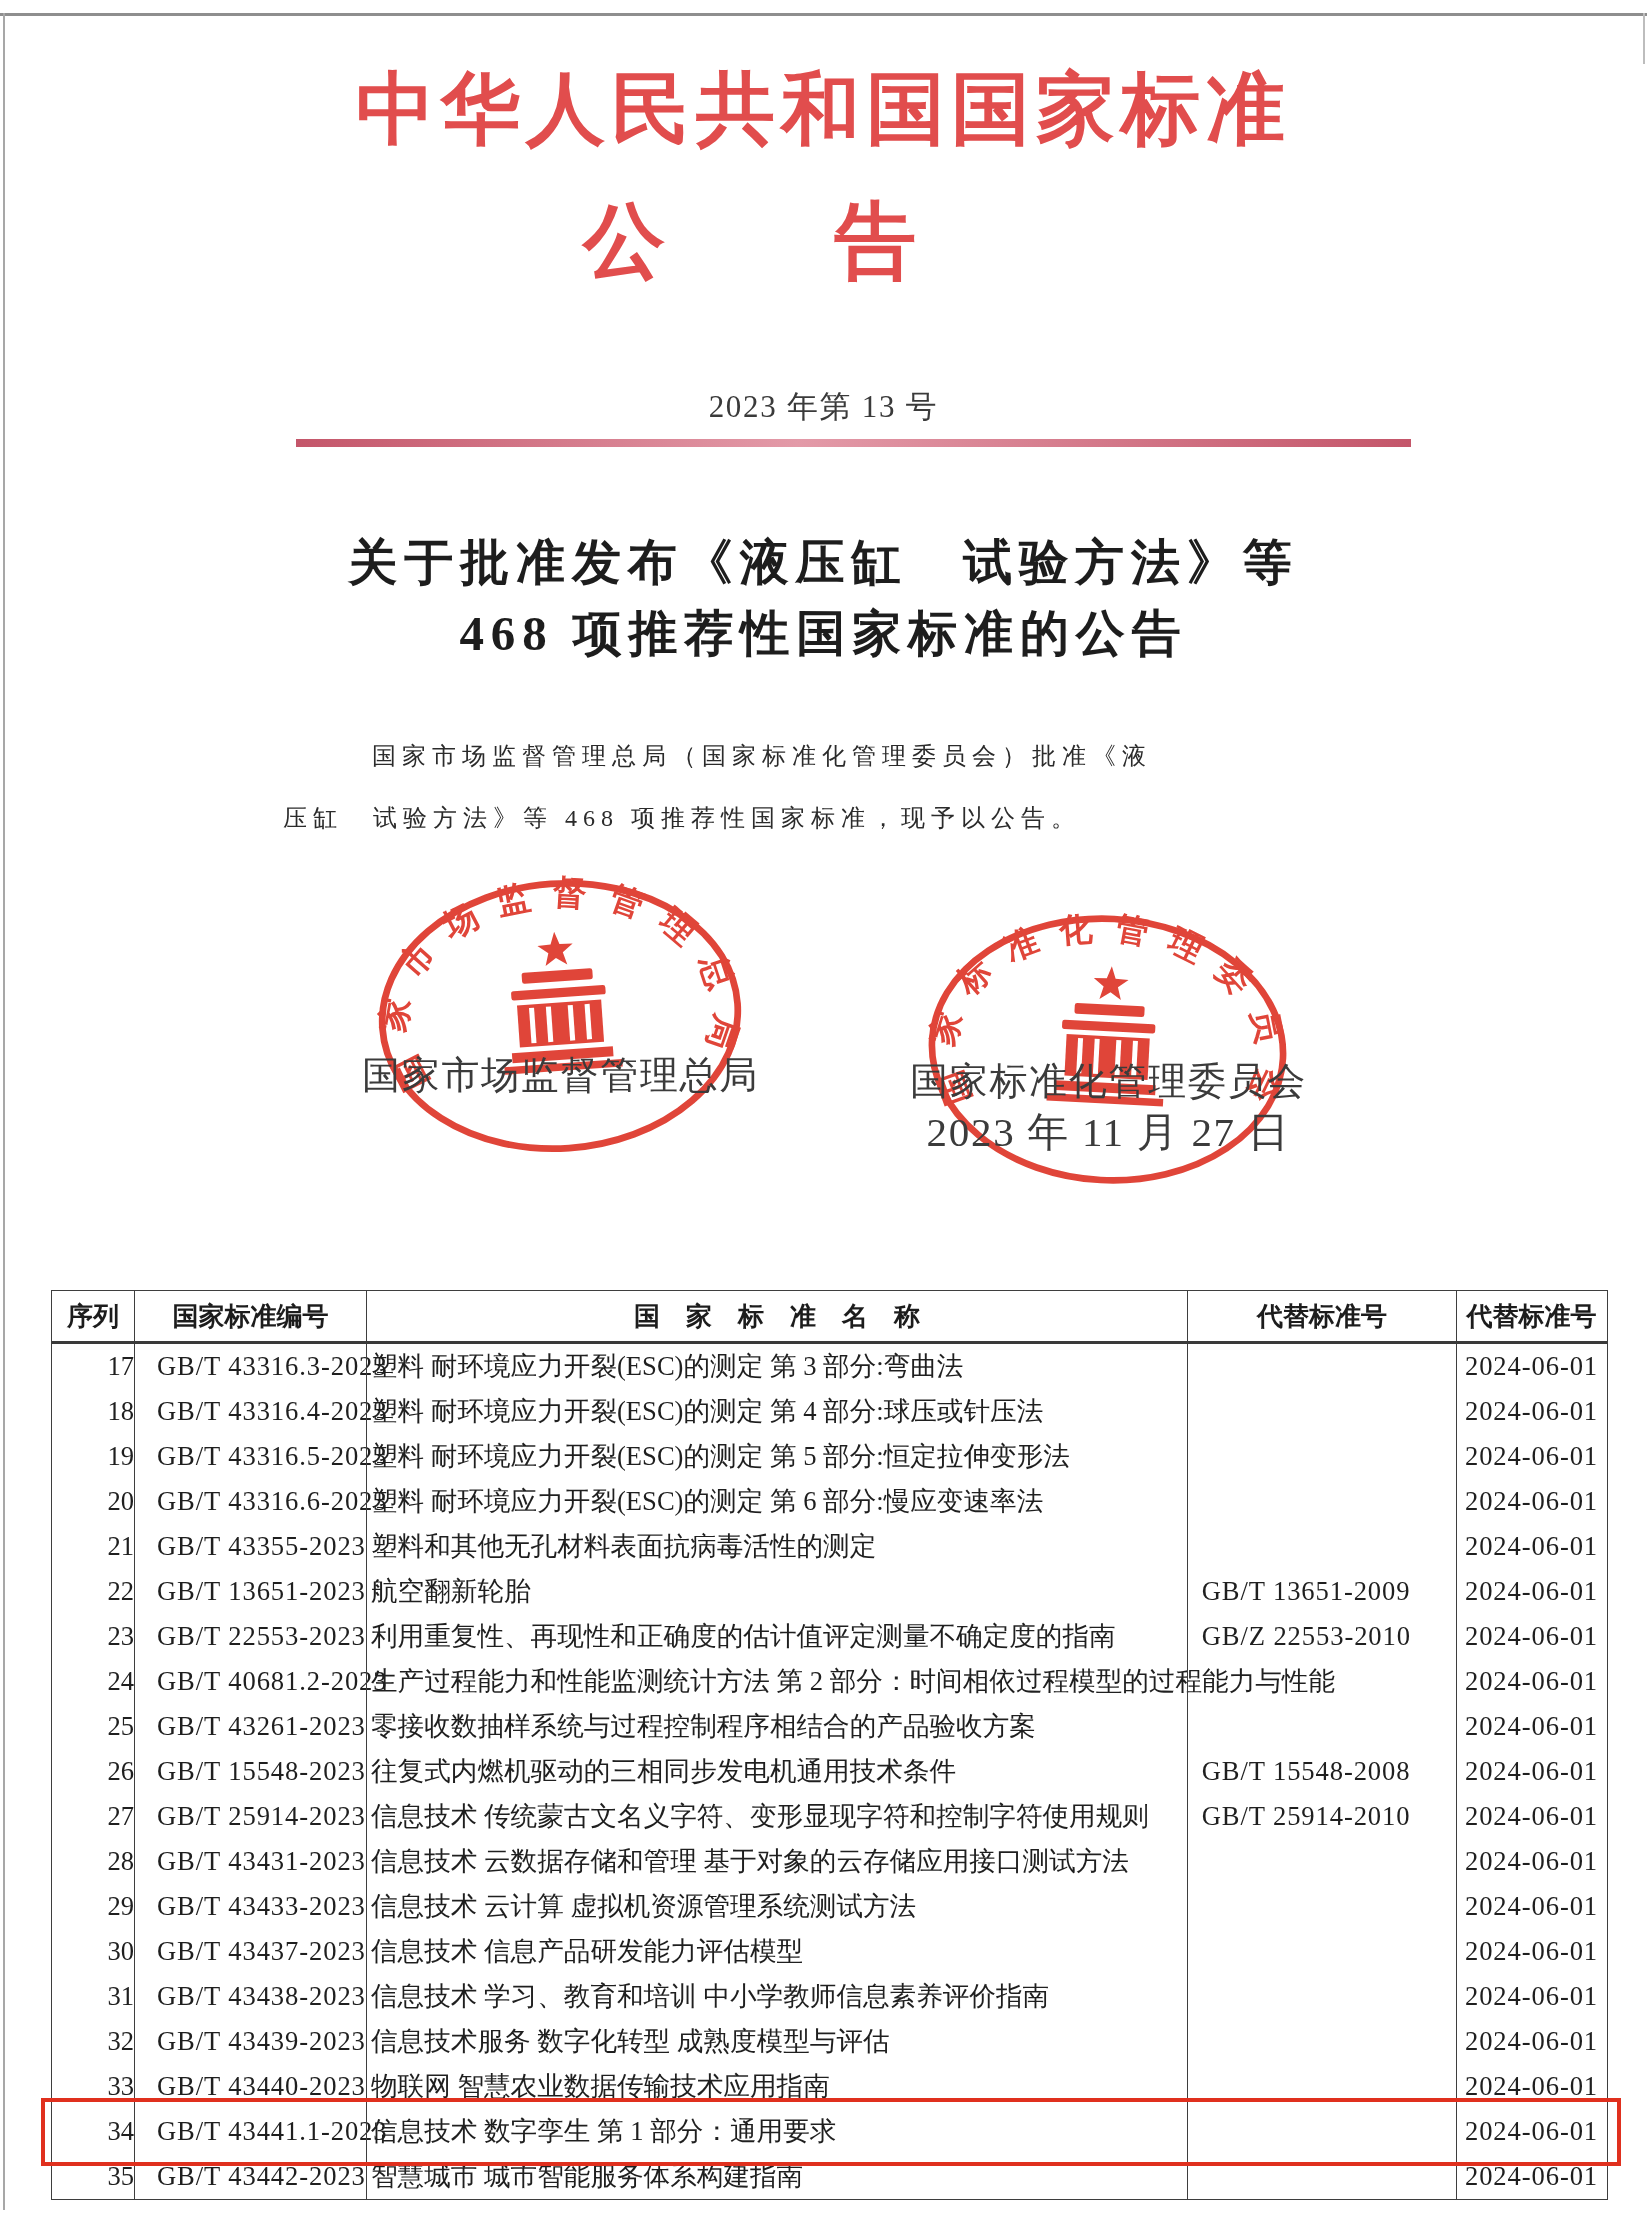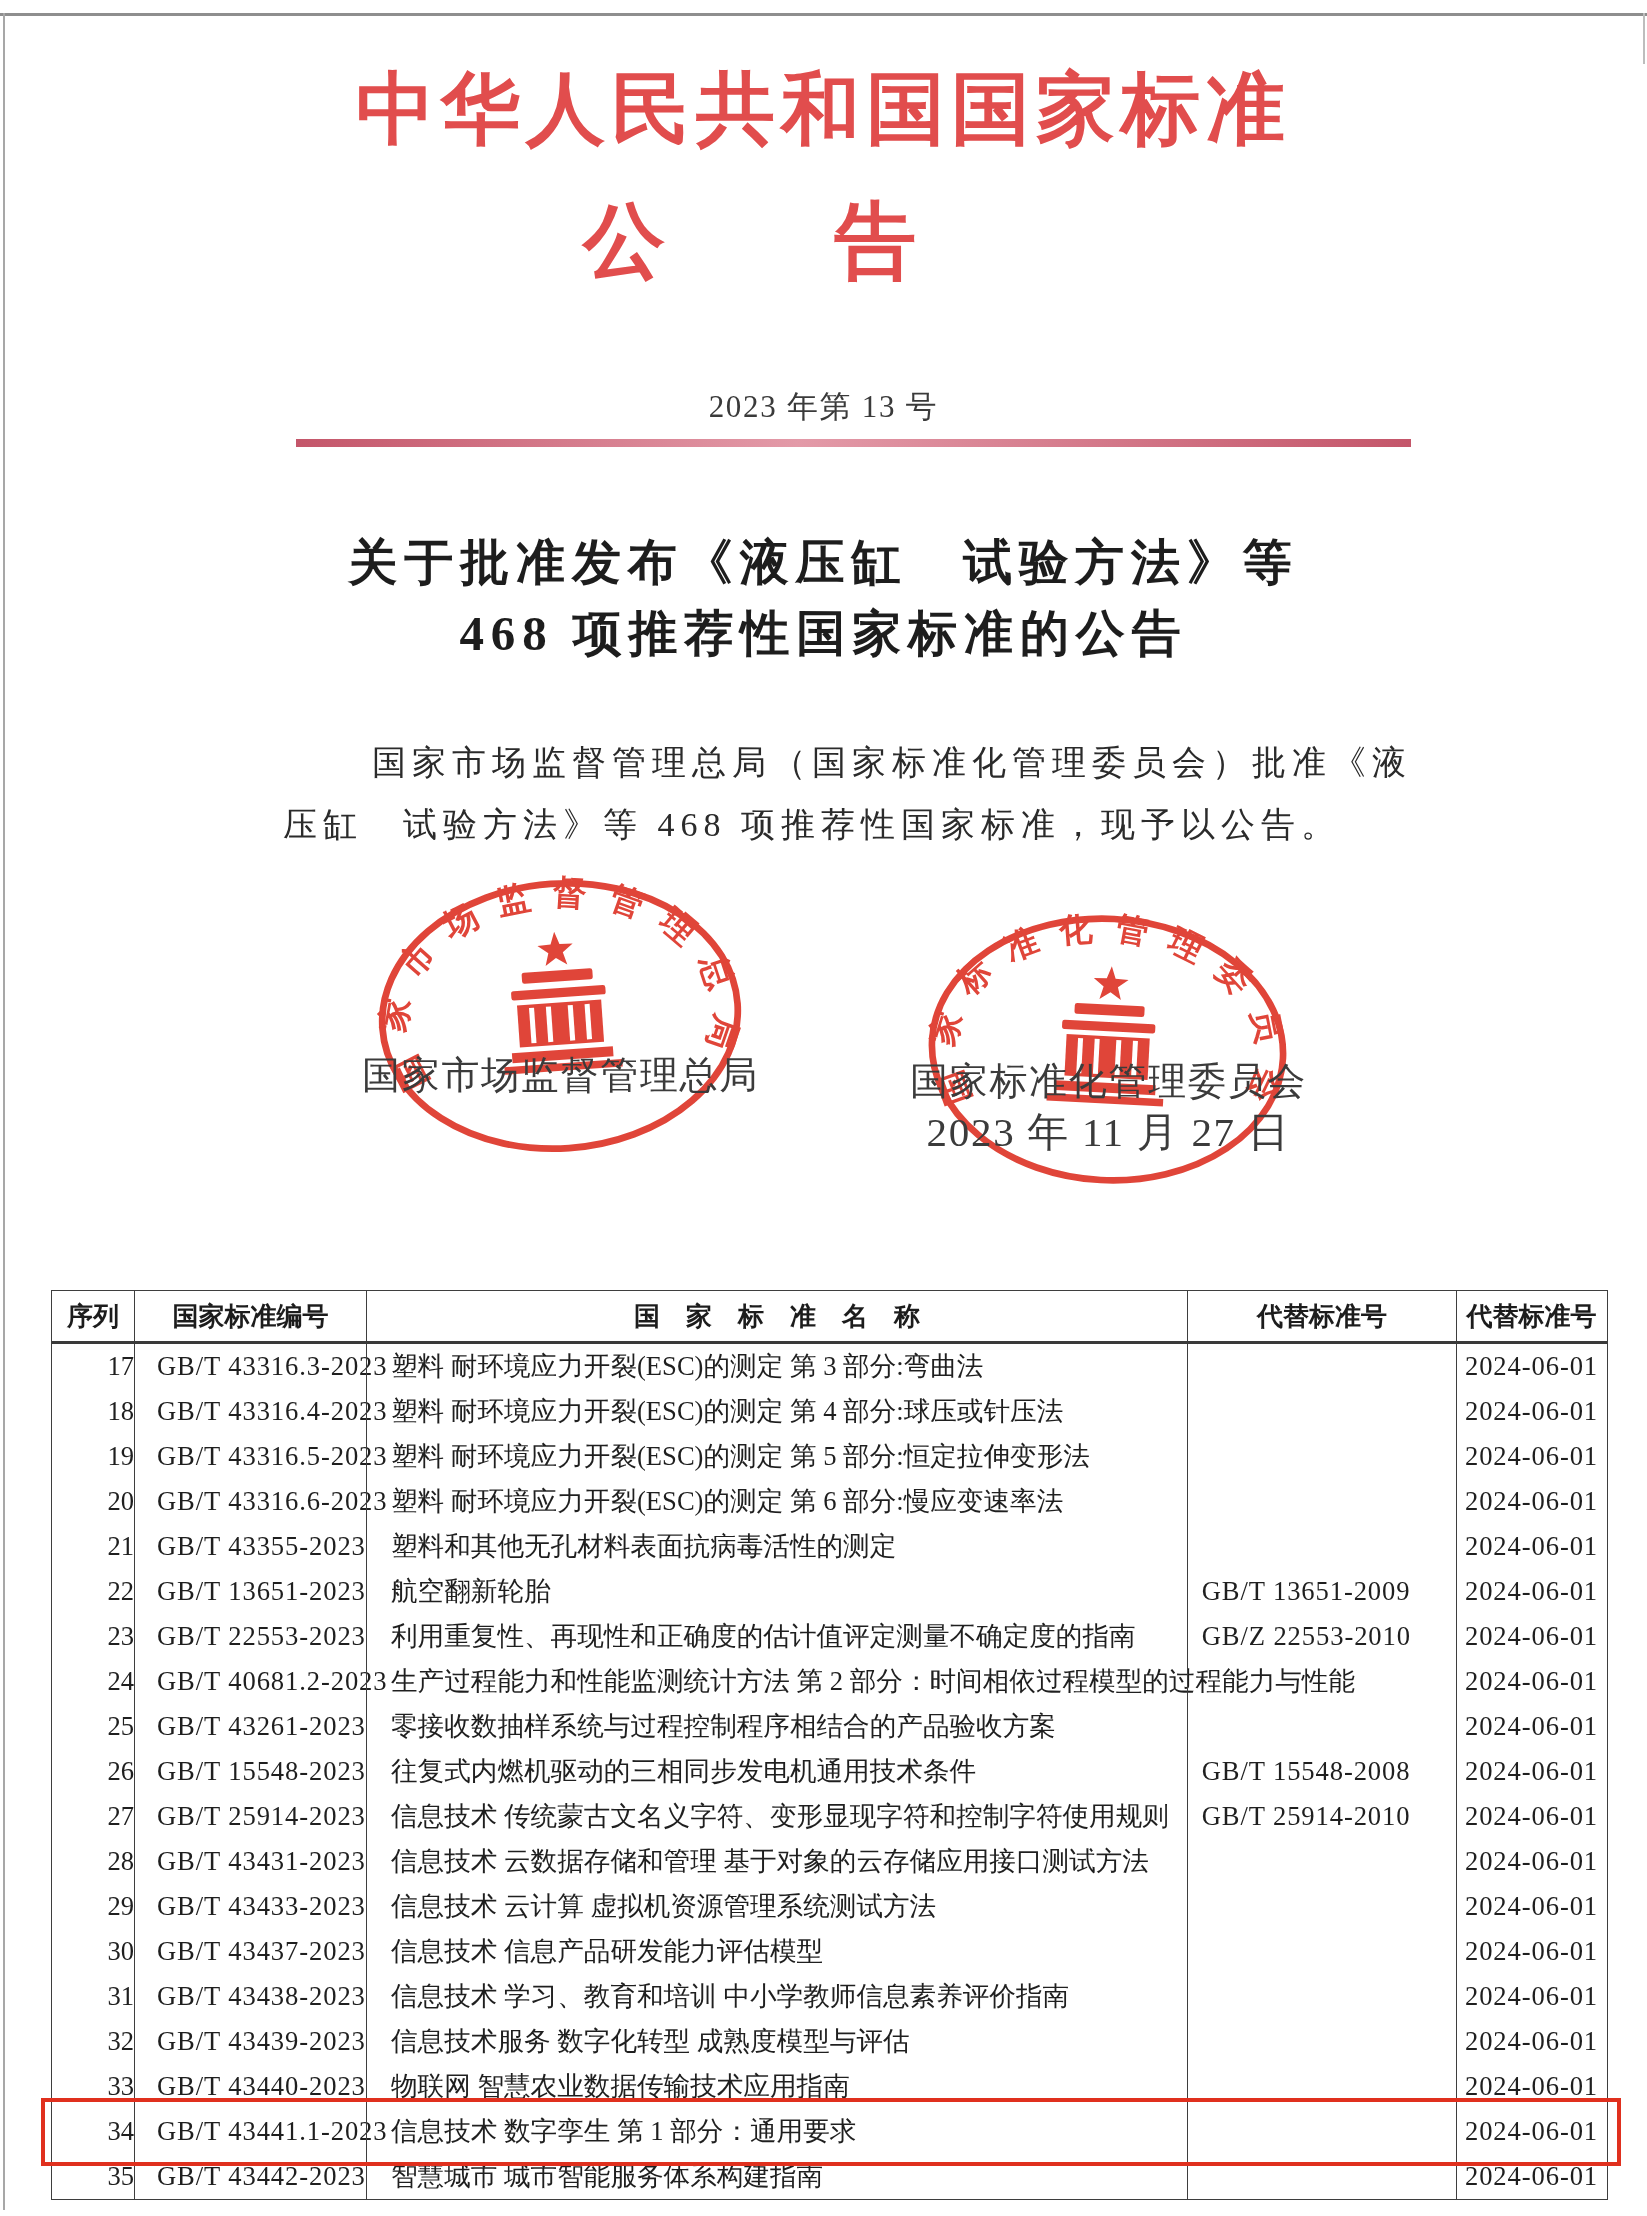--- a/index.html
+++ b/index.html
@@ -30,21 +30,21 @@
     position:absolute;left:296px;top:439px;width:1115px;height:7.7px;
     background:linear-gradient(to right,#c4566a,#e39aa8 45%,#c4566a);
   }
   .heading-line1,.heading-line2{
     position:absolute;left:0;width:1647px;text-align:center;color:#1d1d1d;
     font-size:49px;font-weight:bold;letter-spacing:6.9px;white-space:pre;
   }
   .heading-line1{top:530px;}
   .heading-line2{top:601px;}
   .body-line{
-    position:absolute;font-size:34px;color:#2b2b2b;letter-spacing:6px;white-space:pre;
+    position:absolute;font-size:24px;color:#2b2b2b;letter-spacing:6px;white-space:pre;
   }
   .body-line.l1{left:372px;top:740px;}
   .body-line.l2{left:283px;top:802px;}
 
   
   .seal{position:absolute;mix-blend-mode:multiply;opacity:.93;}
   .seal.left{left:366px;top:870px;width:388px;height:292px;transform:rotate(-4deg);}
   .seal.right{left:916px;top:903px;width:383px;height:293px;transform:rotate(3deg);}
   .org-label{
     position:absolute;font-size:38px;color:#3b3b3b;letter-spacing:1.7px;
@@ -69,21 +69,21 @@
   .thead{height:50px;border-bottom:3.4px solid #3a3a3a;align-items:center;}
   .th{
     font-family:"Liberation Sans","DejaVu Sans",sans-serif;
     font-size:26px;font-weight:bold;color:#1c1c1c;text-align:center;white-space:pre;
     align-self:center;
   }
   .trow{height:45px;align-items:center;}
   .td{font-size:26.6px;color:#1f1f1f;line-height:1.15;white-space:nowrap;}
   .td.seq{text-align:right;}
   .td.code{padding-left:22px;letter-spacing:0.9px;}
-  .td.name{padding-left:24px;}
+  .td.name{padding-left:4px;}
   .td.replaced{padding-left:13.7px;letter-spacing:0.9px;}
   .td.date{text-align:center;letter-spacing:0.9px;}
   .th:nth-child(n+2),.td:nth-child(n+2){border-left:1.7px solid #3e3e3e;align-self:stretch;display:flex;align-items:center;}
   .th:nth-child(n+2){justify-content:center;}
   .td.seq,.th:first-child{justify-content:center;}
   .td.date{justify-content:center;}
   .hl-frame{
     position:absolute;left:-11px;right:-13.7px;top:-11px;bottom:-12px;
     border:4.3px solid #e0301e;pointer-events:none;z-index:2;
   }

